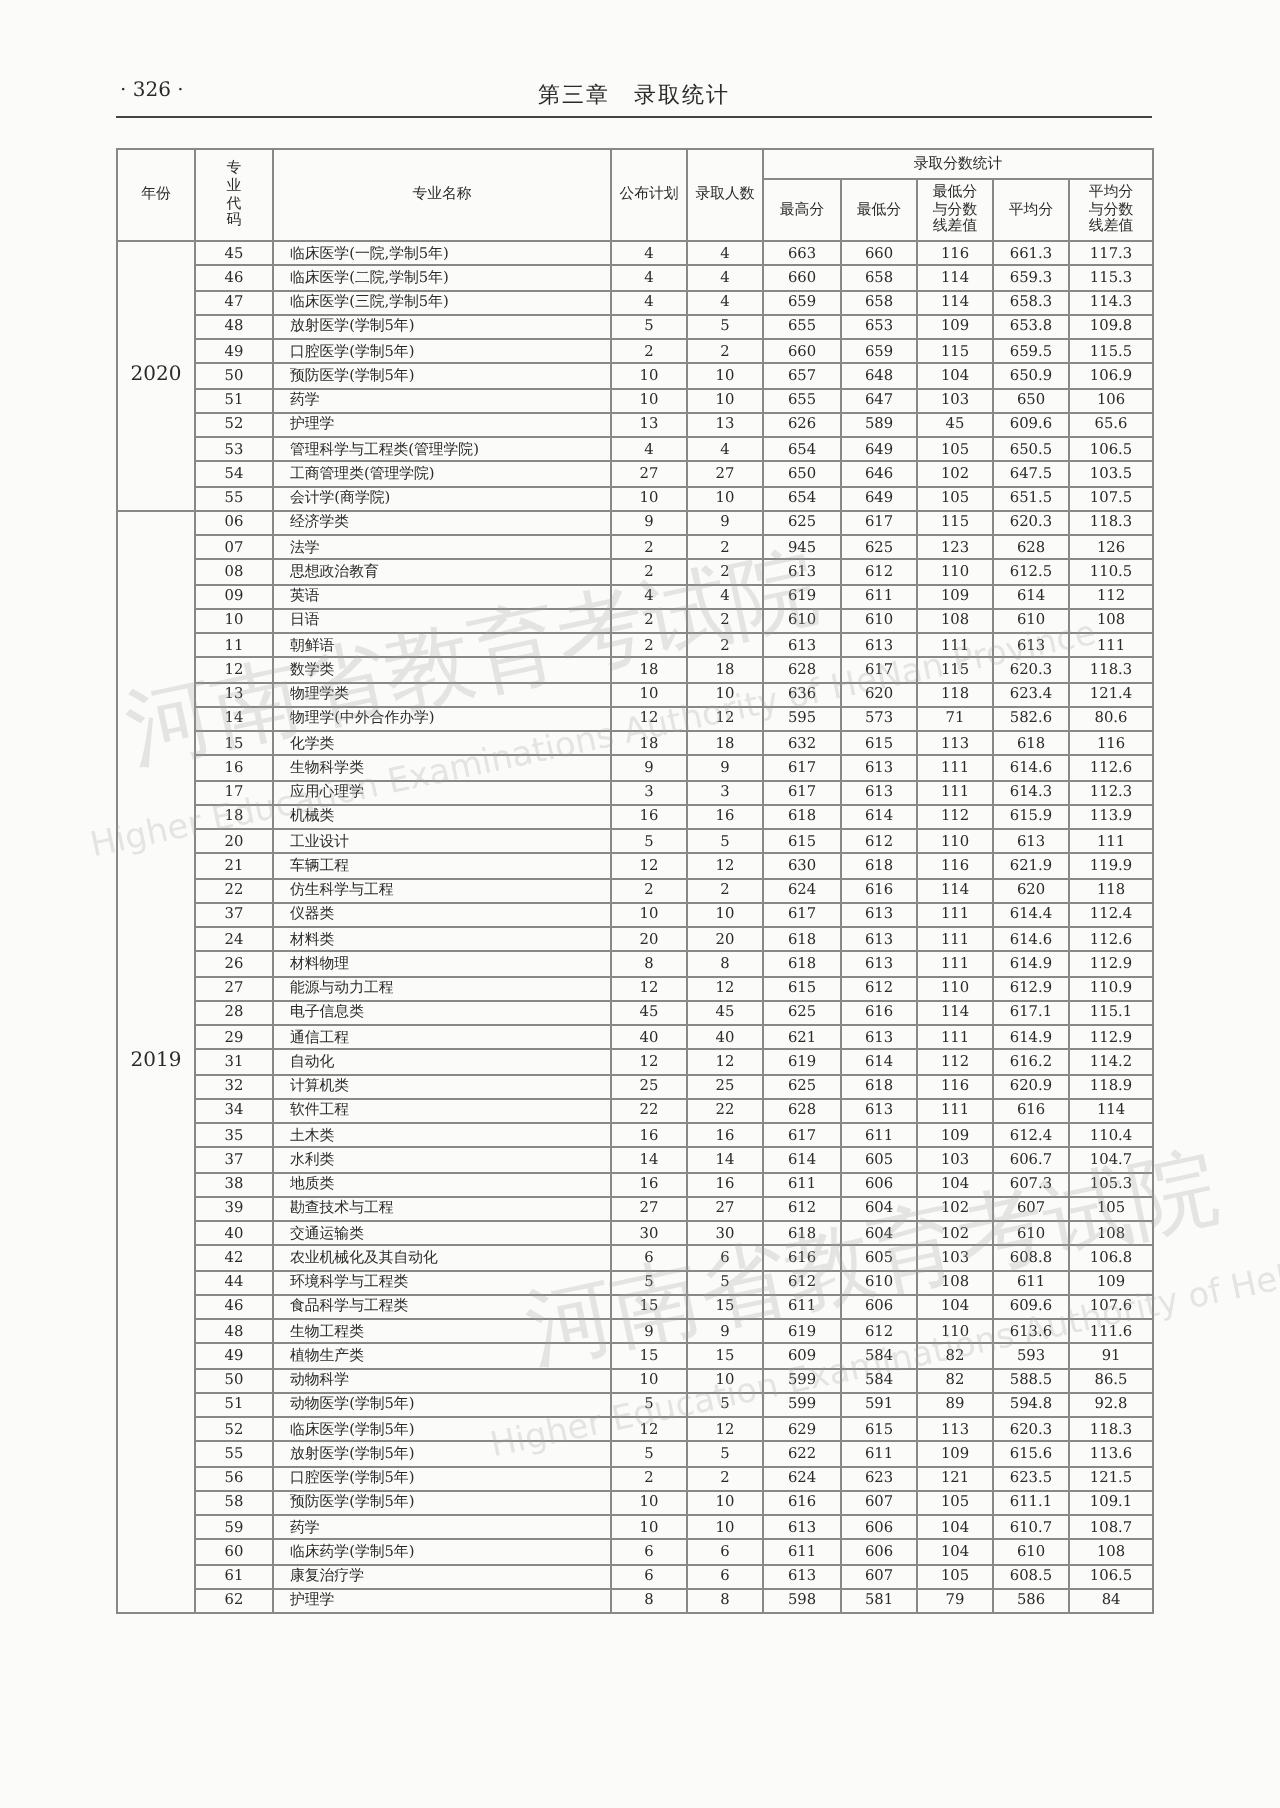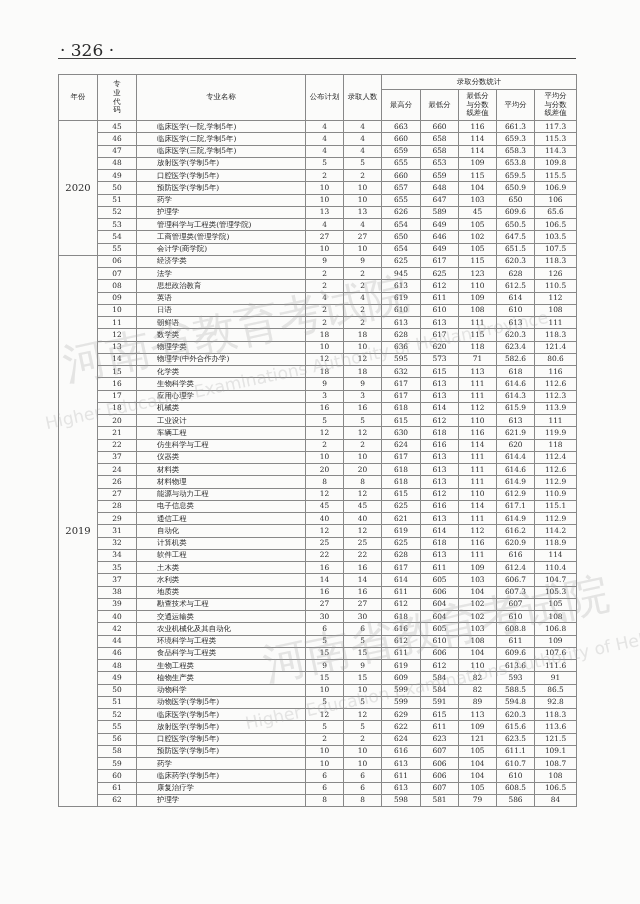--- a/index.html
+++ b/index.html
@@ -1,35 +1,36 @@
 <!DOCTYPE html>
 <html><head>
 <meta charset="utf-8">
 <style>
   html, body { margin:0; padding:0; }
   body { width:640px; height:904px; background:#fbfbfa; position:relative; overflow:hidden;
          font-family:"DejaVu Serif", "Liberation Serif", serif; color:#2a2a2a; }
   .page-header { position:absolute; left:58px; top:36px; width:518px; height:22px; border-bottom:1.5px solid #444; }
-  .page-num { position:absolute; left:2px; top:4px; font-size:17px; }
+  .page-num { position:absolute; left:2px; top:4px; font-size:10px; }
   .chapter { position:absolute; left:0; right:0; top:4px; text-align:center; font-size:11px; letter-spacing:1px; }
   table { position:absolute; left:58px; top:74px; width:518px; border-collapse:collapse; table-layout:fixed;
           border:1.5px solid #555; }
   th, td { border:0.8px solid #888; padding:0; text-align:center; font-size:7.4px; line-height:1.1; font-weight:normal; overflow:hidden; white-space:nowrap; }
   th { height:14px; }
   tr.r td { height:11.25px; }
-  td.name { text-align:left; padding-left:20px; }
+  td.name { text-align:left; padding-left:8px; }
   td.year { font-size:10px; }
   th .ml { display:block; line-height:1.15;font-family:Liberation Serif, serif; }
   .wm { position:absolute; color:rgba(160,160,160,0.25); font-family:"DejaVu Sans", sans-serif; pointer-events:none; transform:rotate(-12deg); white-space:nowrap; }
 </style>
 </head>
 <body>
 
 <div class="page-header">
   <span class="page-num">· 326 ·</span>
+  <div class="chapter">第三章　录取统计</div>
 </div>
 
 <table>
   <colgroup>
     <col style="width:39px">
       <col style="width:39px">
       <col style="width:169px">
     <col style="width:38px">
       <col style="width:38px">
       <col style="width:39px">

